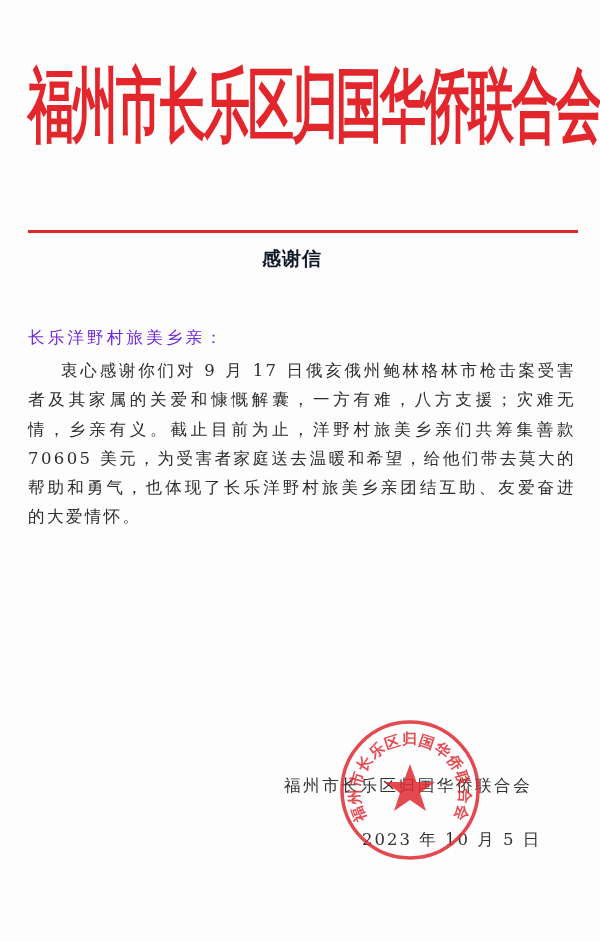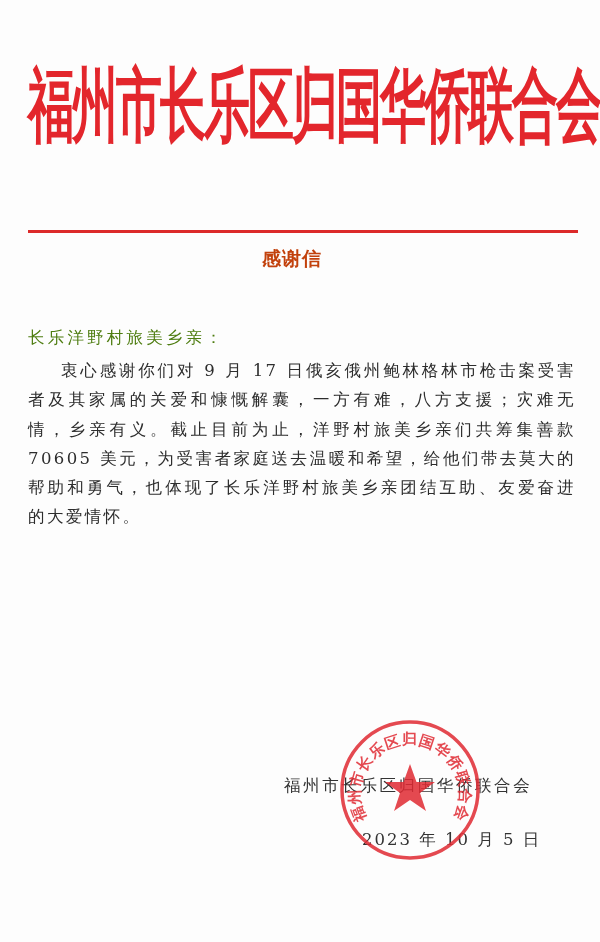--- a/index.html
+++ b/index.html
@@ -21,25 +21,25 @@
     width: 46px; text-align: center; line-height: 46px;
     letter-spacing: -2px;
   }
   .red-rule {
     position: absolute; left: 28px; top: 230px; width: 550px; height: 3px;
     background: #dc2a2a;
   }
   .letter-title {
     position: absolute; left: 0; width: 584px; top: 246px; text-align: center;
     font-family: "DejaVu Sans", "Liberation Sans", sans-serif;
-    font-weight: bold; font-size: 19px; color: #c2410c; letter-spacing: 1px;
+    font-weight: bold; font-size: 19px; color: #0f172a; letter-spacing: 1px;
   }
   .salutation {
     position: absolute; left: 28px; top: 327px;
-    font-size: 16.5px; letter-spacing: 3.2px; color: #4d7c0f;
+    font-size: 16.5px; letter-spacing: 3.2px; color: #6d28d9;
   }
   .body-text {
     position: absolute; left: 28px; top: 356px; width: 548px;
     font-size: 16.5px; line-height: 29.3px; color: #2d2d2d;
   }
   .body-text p { margin: 0; text-indent: 33px; text-align: justify; letter-spacing: 2.4px; }
   .body-text p + p { margin-top: 12px; }
   .signature {
     position: absolute; left: 284px; top: 775px;
     font-size: 16.5px; letter-spacing: 2.6px; color: #333; z-index: 1;

